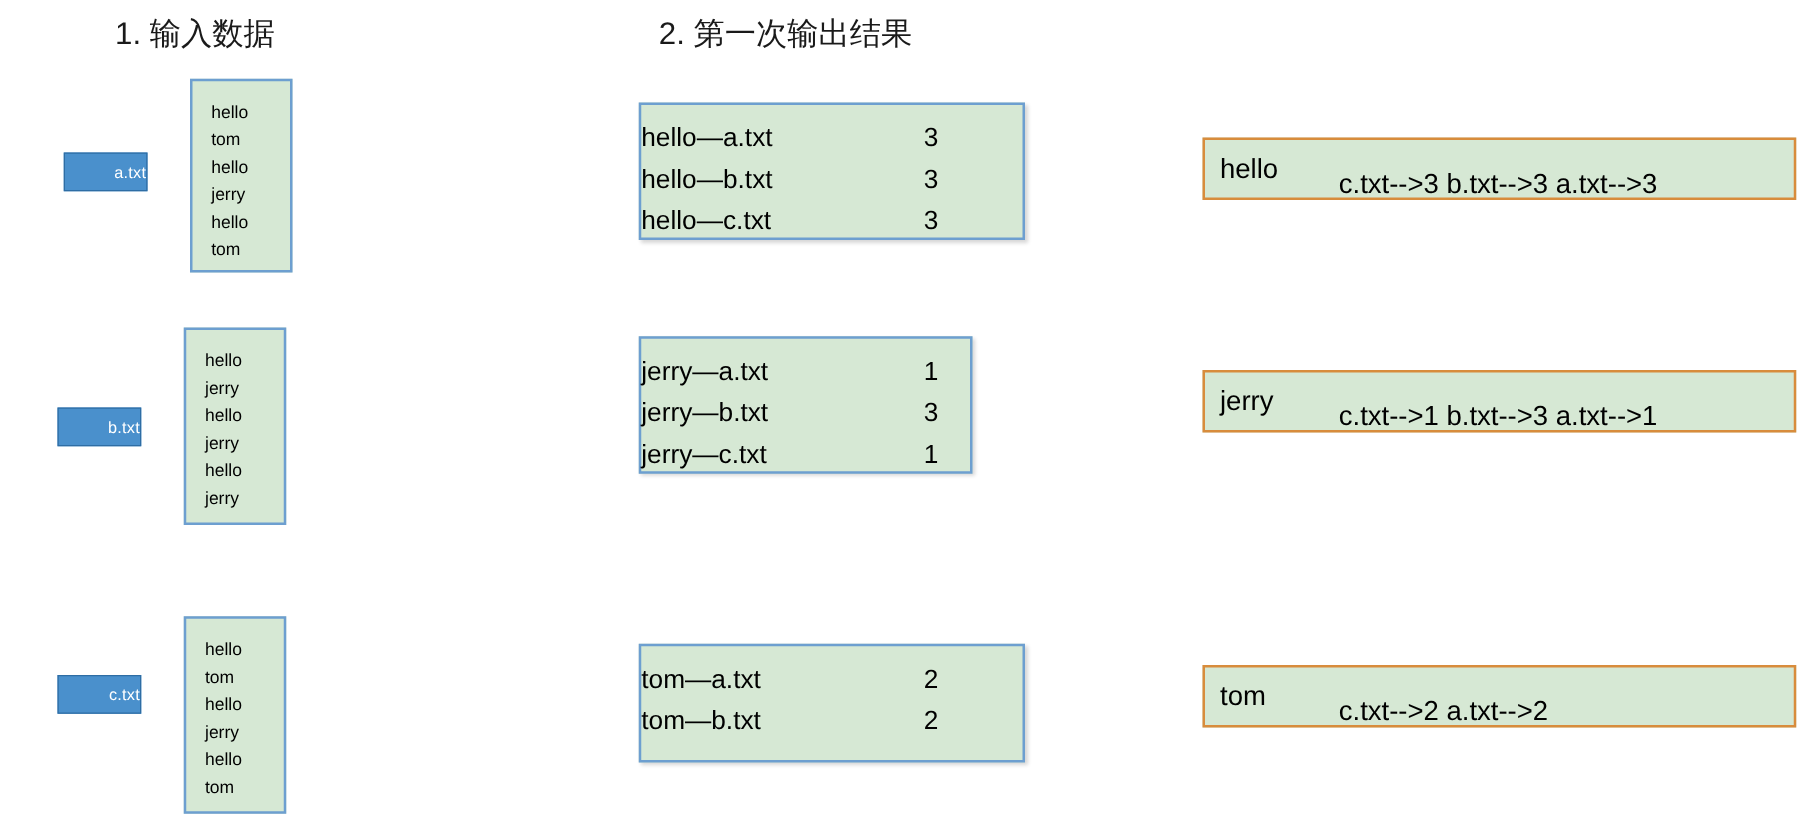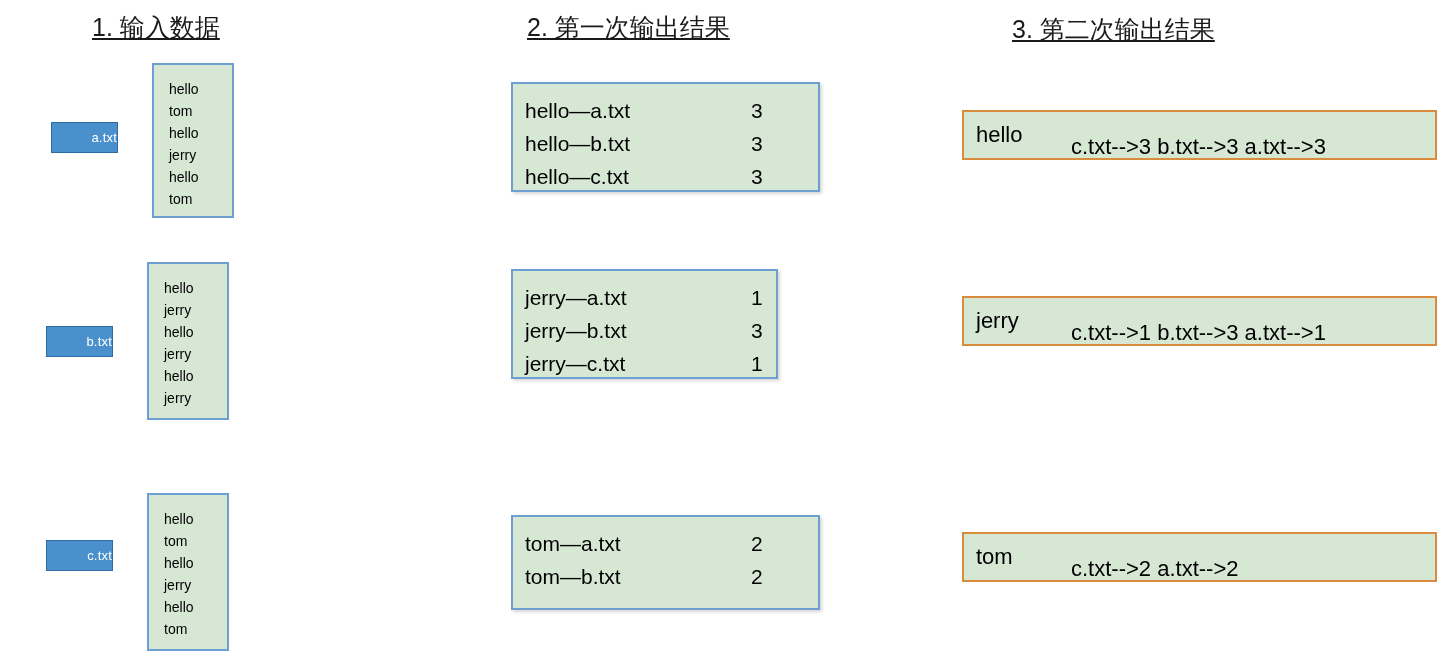--- a/index.html
+++ b/index.html
@@ -24,21 +24,20 @@
   }
 
   
   .col-title {
     position: absolute;
     font-size: 25px;
     line-height: 30px;
     font-weight: 400;
     color: #1a1a1a;
     white-space: nowrap;
-    text-decoration: underline;
   }
   #title-1 { left: 92px;  top: 12px; }
   #title-2 { left: 527px; top: 12px; }
   #title-3 { left: 1012px; top: 14px; }
 
   
   .file-badge {
     position: absolute;
     width: 67px;
     height: 31px;
@@ -75,21 +74,21 @@
     white-space: nowrap;
   }
 
   
   .out1-box {
     position: absolute;
     box-sizing: border-box;
     background: #d6e8d4;
     border: 2px solid #6d9fd0;
     box-shadow: 2px 2px 3px rgba(0,0,0,0.16);
-    padding: 10px 0 0 12px;
+    padding: 10px 0 0 0;
   }
   #out1-hello { left: 511px; top: 82px;  width: 309px; height: 110px; }
   #out1-jerry { left: 511px; top: 269px; width: 267px; height: 110px; }
   #out1-tom   { left: 511px; top: 515px; width: 309px; height: 95px;  }
 
   .out1-row {
     position: relative;
     height: 33px;
     line-height: 33px;
     white-space: nowrap;
@@ -136,21 +135,20 @@
     margin-top: 23px;
   }
 </style>
 </head>
 <body>
 
 <div class="stage">
 
   <div class="col-title" id="title-1">1. 输入数据</div>
   <div class="col-title" id="title-2">2. 第一次输出结果</div>
-  <div class="col-title" id="title-3">3. 第二次输出结果</div>
 
   <div class="file-badge" id="badge-a">a.txt</div>
   <div class="file-badge" id="badge-b">b.txt</div>
   <div class="file-badge" id="badge-c">c.txt</div>
 
   <div class="input-box" id="input-a">
     <div class="input-line">hello</div>
     <div class="input-line">tom</div>
     <div class="input-line">hello</div>
     <div class="input-line">jerry</div>

